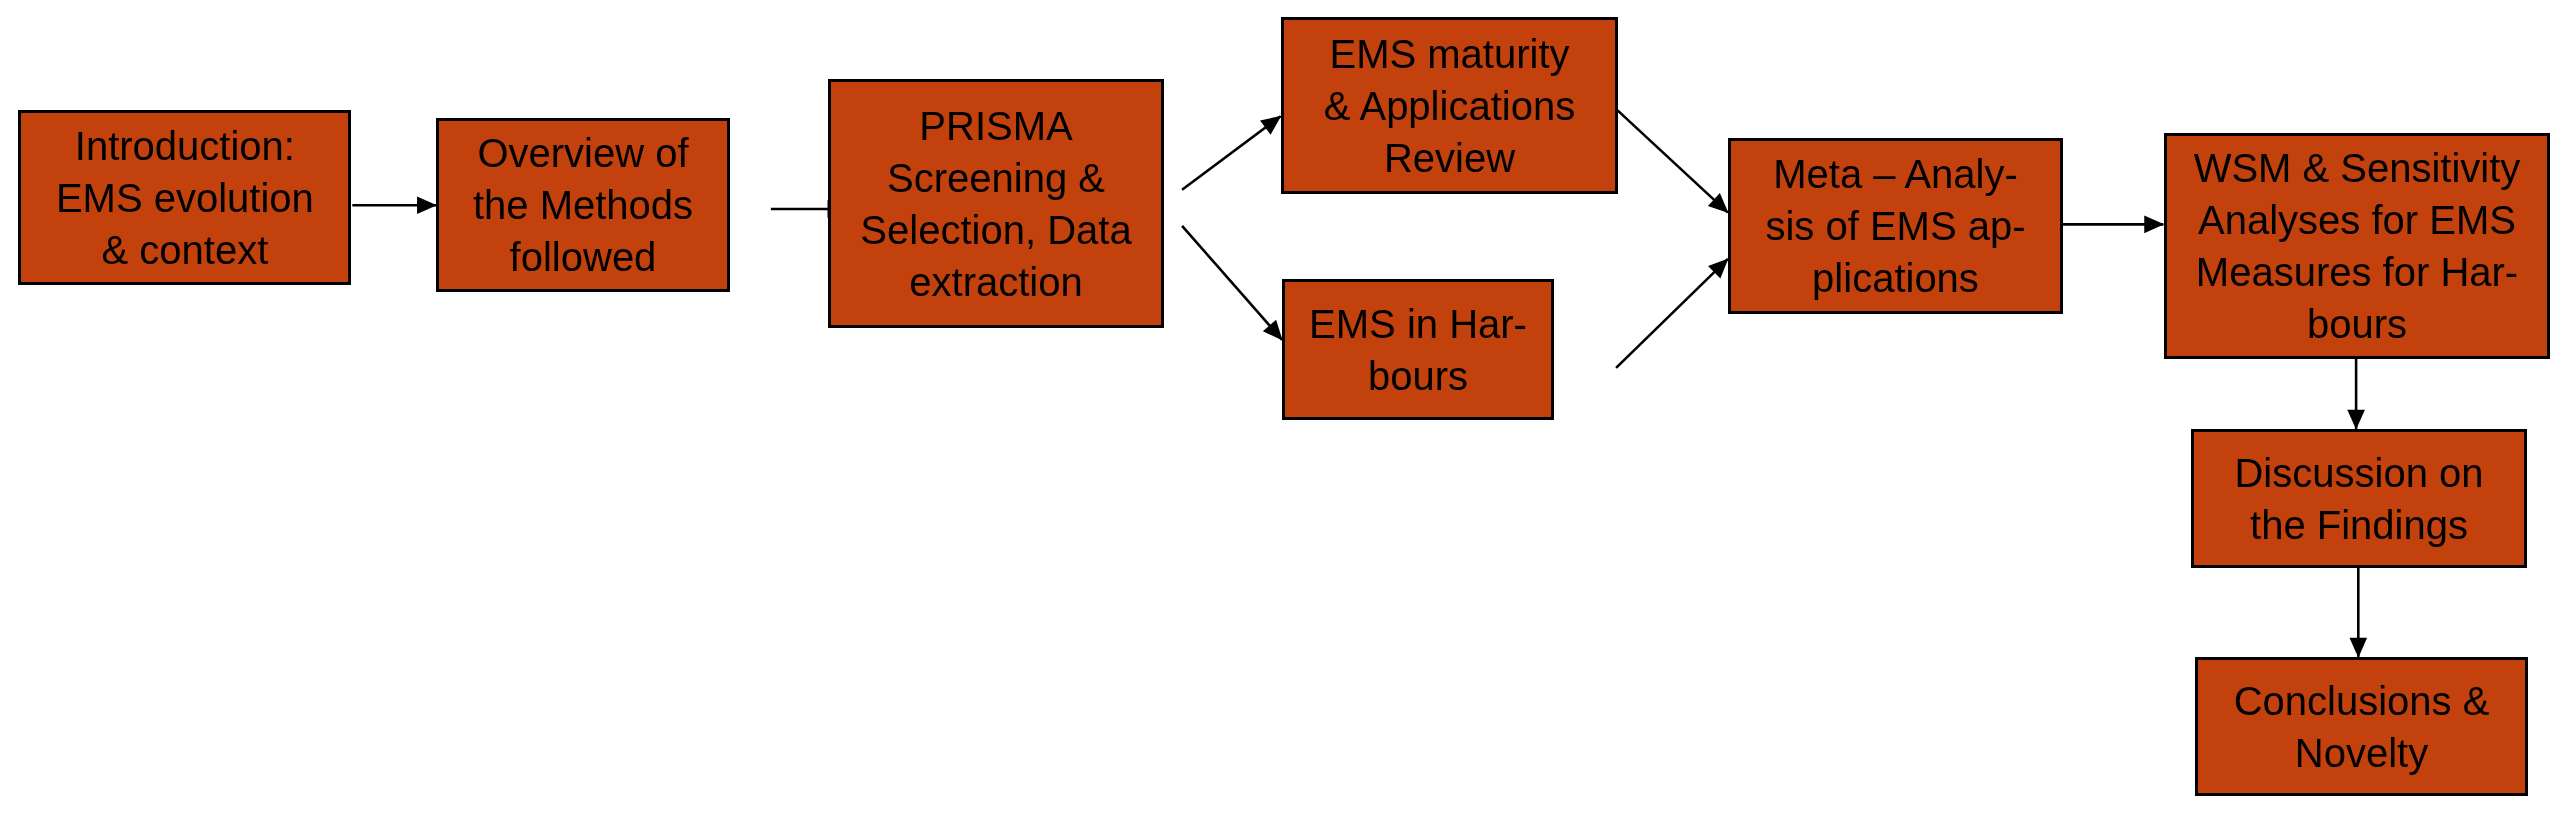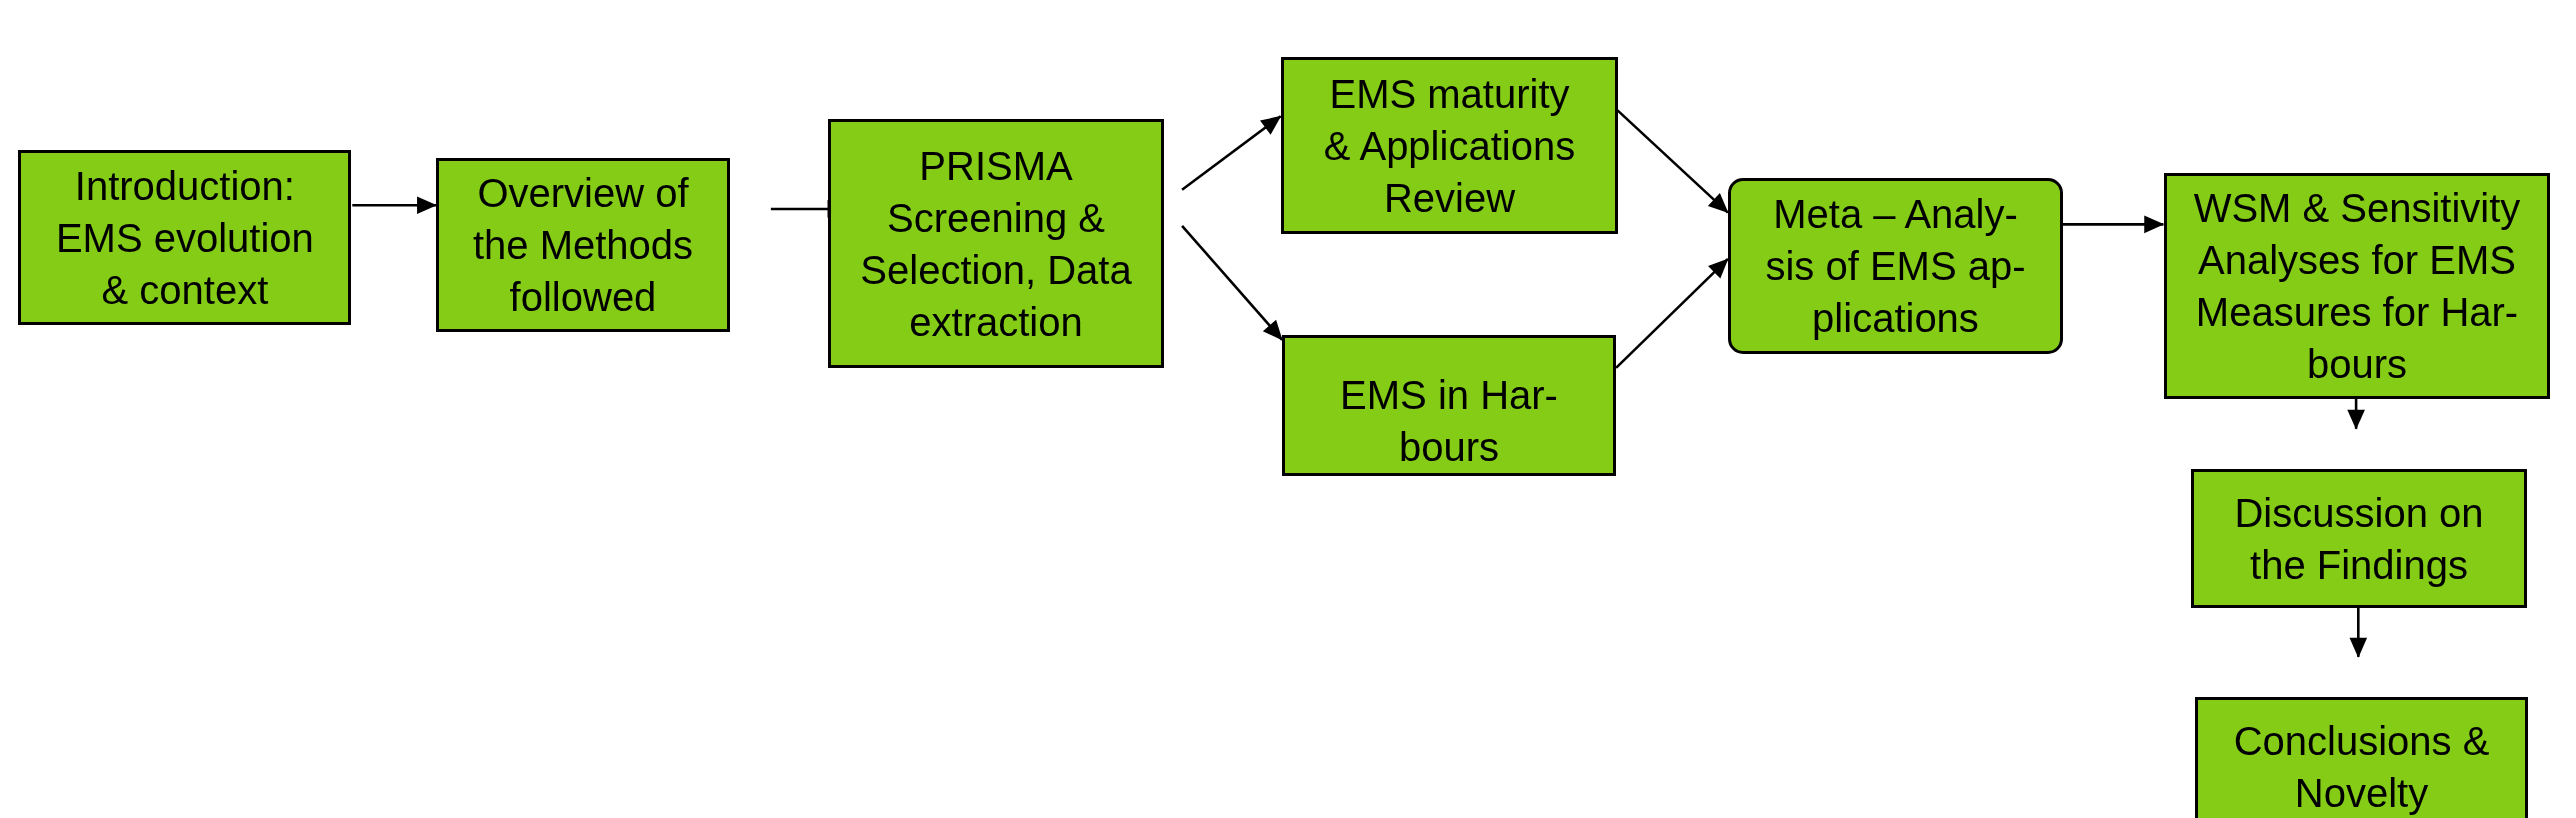--- a/index.html
+++ b/index.html
@@ -20,41 +20,40 @@
     left: 0;
     top: 0;
     width: 2576px;
     height: 818px;
     display: block;
   }
   .node {
     position: absolute;
     box-sizing: border-box;
     border: 3.7px solid #000000;
-    background: #84cc16;
+    background: #c2410c;
     display: flex;
     align-items: center;
     justify-content: center;
     text-align: center;
     color: #000000;
     font-size: 40px;
     line-height: 52px;
-    margin-top: 40px;
   }
   .node-label {
     white-space: pre-line;
     display: block;
     padding: 0 7.4px;
   }
   #n-intro       { left: 18.4px;   top: 110px; width: 333px; height: 175px; justify-content: center; }
   #n-overview    { left: 436px;  top: 118px; width: 294px; height: 174px; }
   #n-prisma      { left: 828px; top: 79px; width: 336px; height: 249px; }
   #n-maturity    { left: 1281px; top: 17px;  width: 337px; height: 177px; }
-  #n-harbours    { left: 1282px; top: 295px; width: 334px; height: 141px; align-items: flex-end; }
-  #n-meta        { left: 1728px; top: 138px; width: 335px; height: 176px; border-radius: 15px; }
+  #n-harbours    { left: 1282px; top: 279px; width: 272px; height: 141px; }
+  #n-meta        { left: 1728px; top: 138px; width: 335px; height: 176px; }
   #n-wsm         { left: 2164px; top: 133px; width: 386px; height: 226px; }
   #n-discussion  { left: 2191px; top: 429px; width: 336px; height: 139px; }
   #n-conclusions { left: 2195px; top: 657px; width: 333px; height: 139px; }
   .edge-line {
     stroke: #000000;
     stroke-width: 3.5;
     fill: none;
   }
 </style>
 </head>

